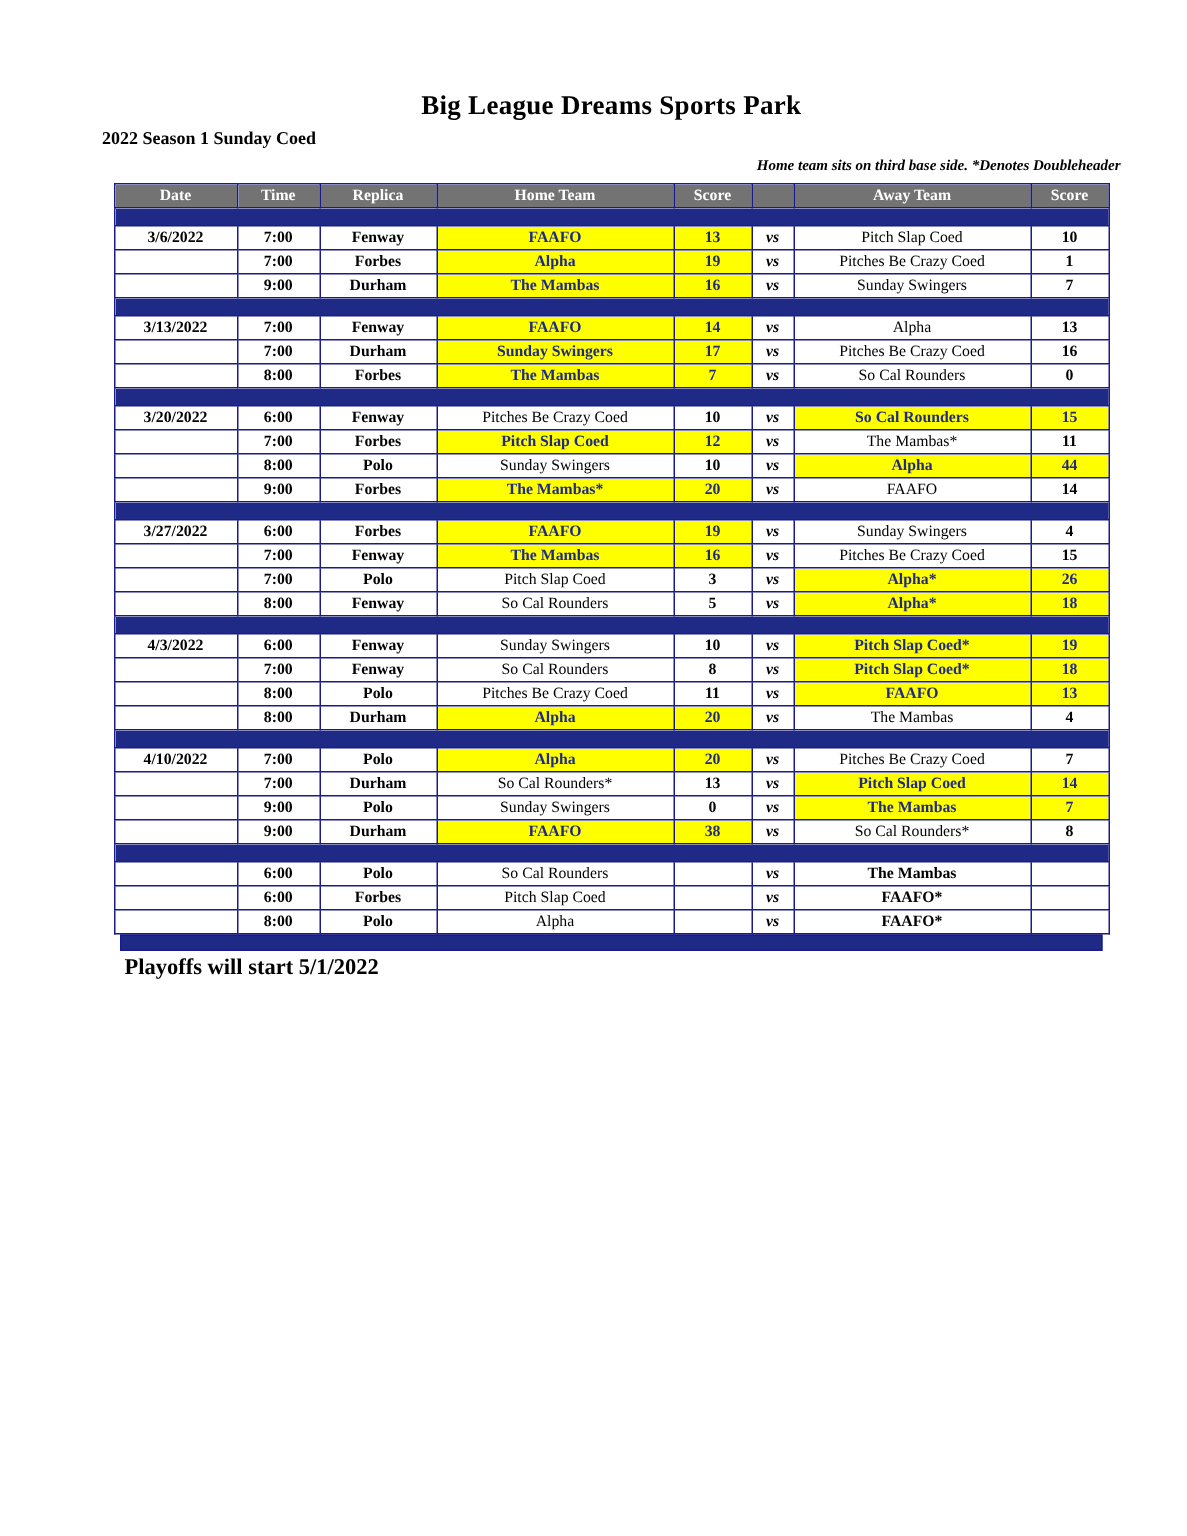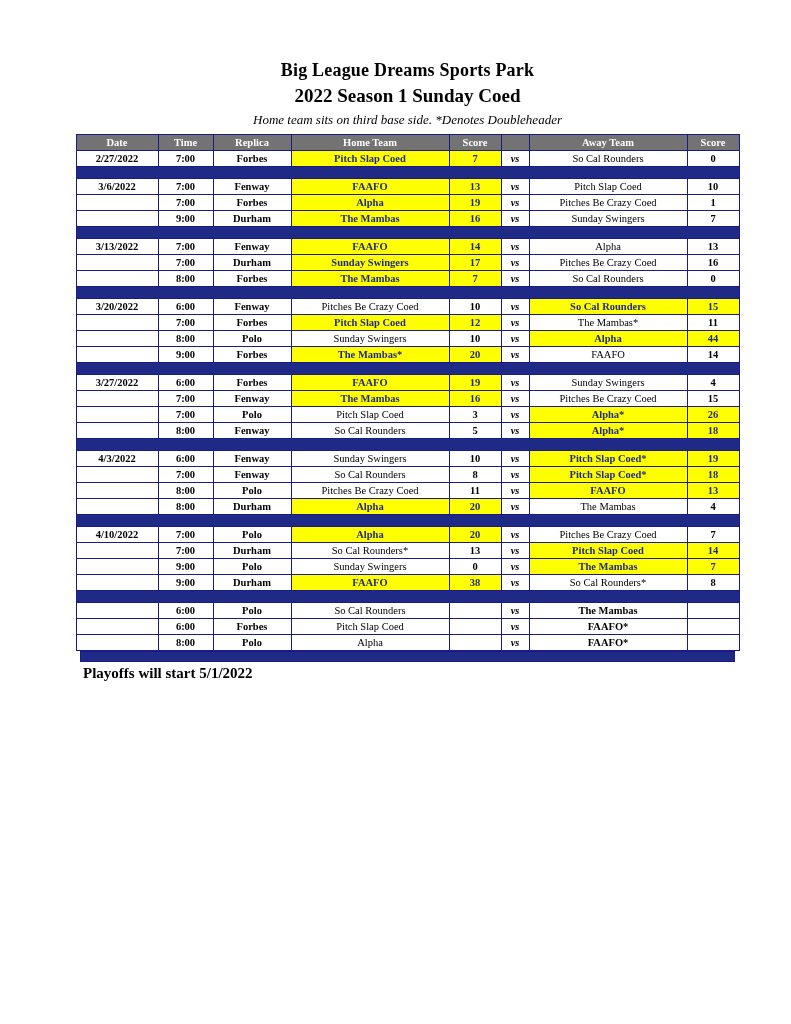--- a/index.html
+++ b/index.html
@@ -21,30 +21,30 @@
     padding: 60px 32px 0 68px;
   }
   .title {
     text-align: center;
     font-weight: bold;
     font-size: 18px;
     letter-spacing: .2px;
     margin: 0 0 4px 0;
   }
   .subtitle {
-    text-align: center;
-    font-weight: bold;
-    font-size: 19px;
+    text-align: left;
+    font-weight: bold;
+    font-size: 12px;
     margin: 0 0 5px 0;
   }
   .note {
-    text-align: center;
-    font-weight: normal;
+    text-align: right;
+    font-weight: bold;
     font-style: italic;
-    font-size: 13px;
+    font-size: 10px;
     margin: 0 0 6px 0;
   }
   table.sched {
     border-collapse: collapse;
     width: 655px;
     margin: 0 auto;
     table-layout: fixed;
   }
   table.sched td, table.sched th {
     border: 1px solid #1a1a8c;
@@ -135,30 +135,20 @@
         <th>Time</th>
         <th>Replica</th>
         <th>Home Team</th>
         <th>Score</th>
         <th></th>
         <th>Away Team</th>
         <th>Score</th>
       </tr>
     </thead>
     <tbody id="sched-body">
-        <tr>
-          <td class="bold">2/27/2022</td>
-          <td class="bold">7:00</td>
-          <td class="bold">Forbes</td>
-          <td class="hl">Pitch Slap Coed</td>
-          <td class="hl">7</td>
-          <td class="vs">vs</td>
-          <td>So Cal Rounders</td>
-          <td class="bold">0</td>
-        </tr>
         <tr class="sep">
           <td colspan="8"></td>
         </tr>
         <tr>
           <td class="bold">3/6/2022</td>
           <td class="bold">7:00</td>
           <td class="bold">Fenway</td>
           <td class="hl">FAAFO</td>
           <td class="hl">13</td>
           <td class="vs">vs</td>

